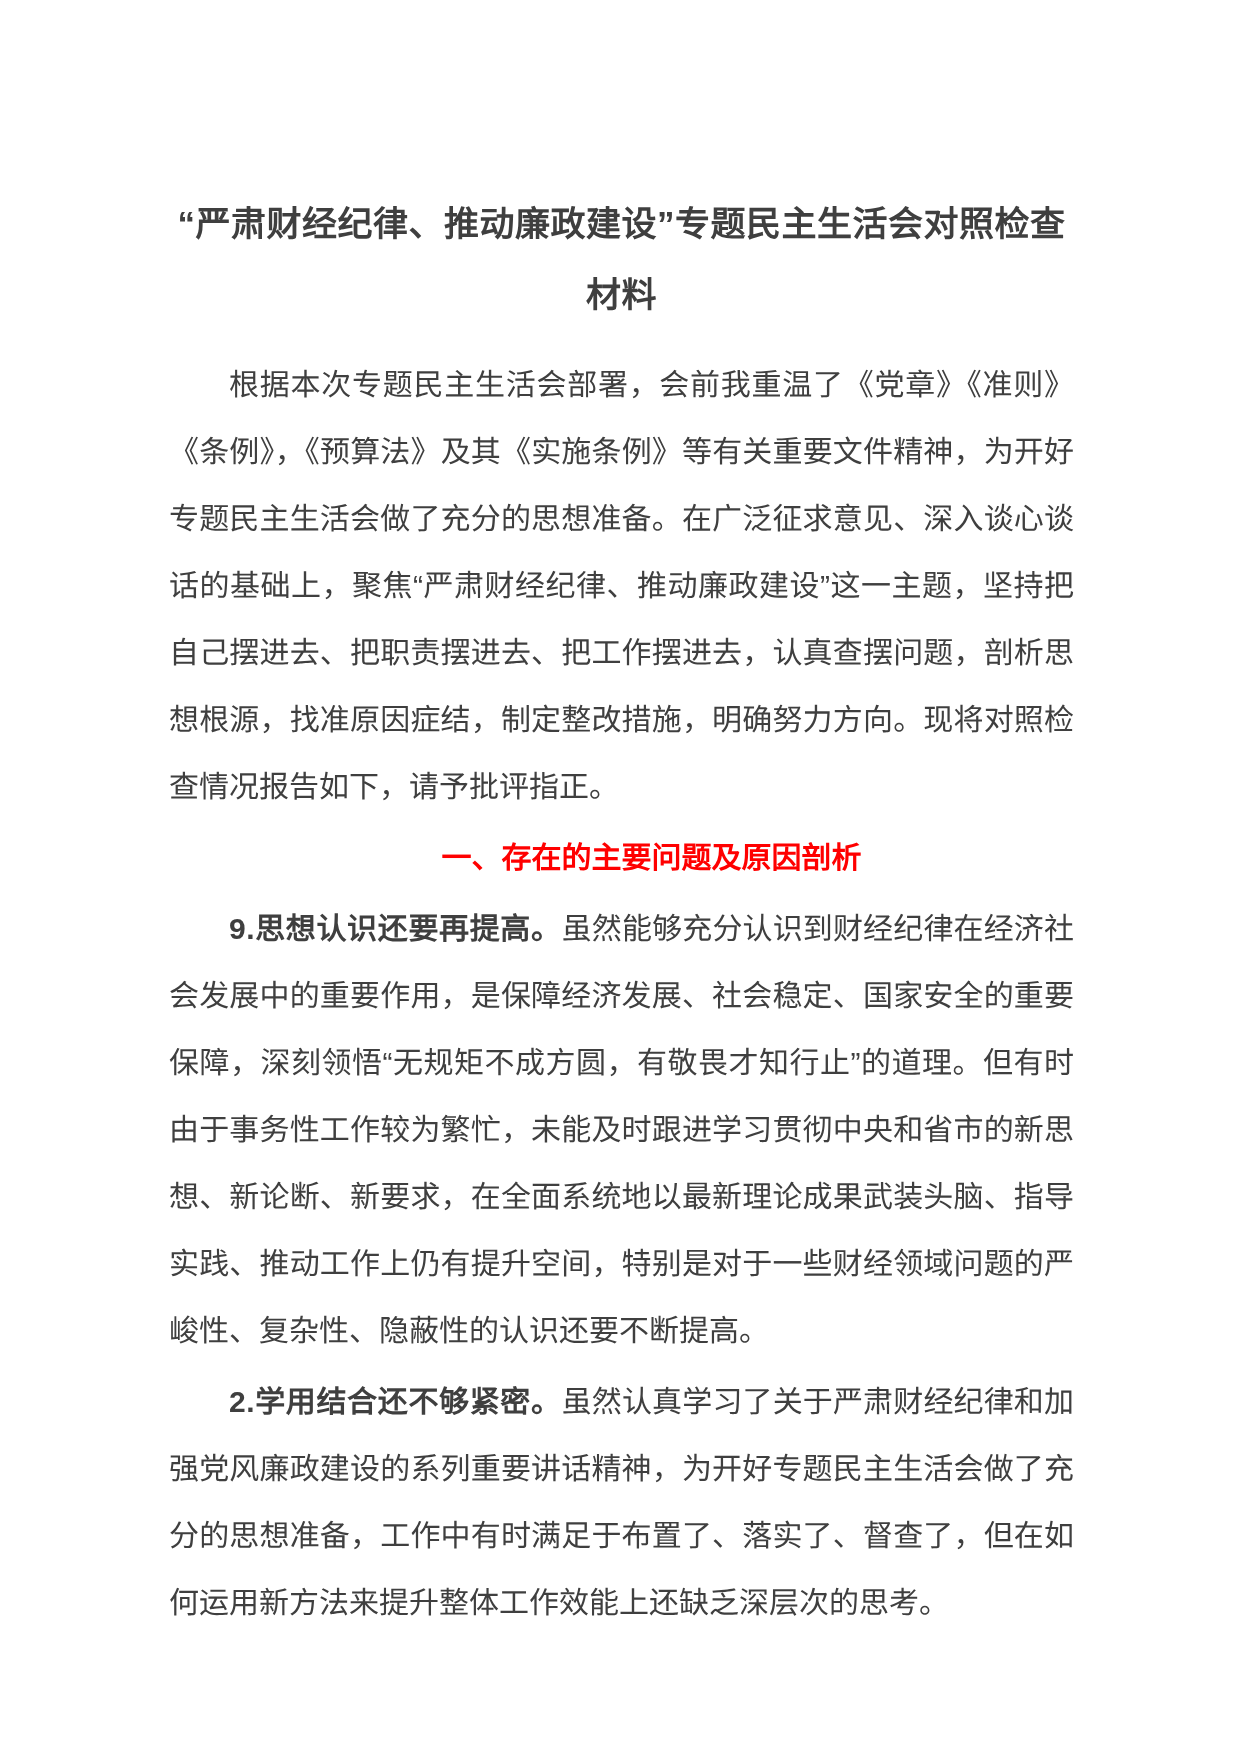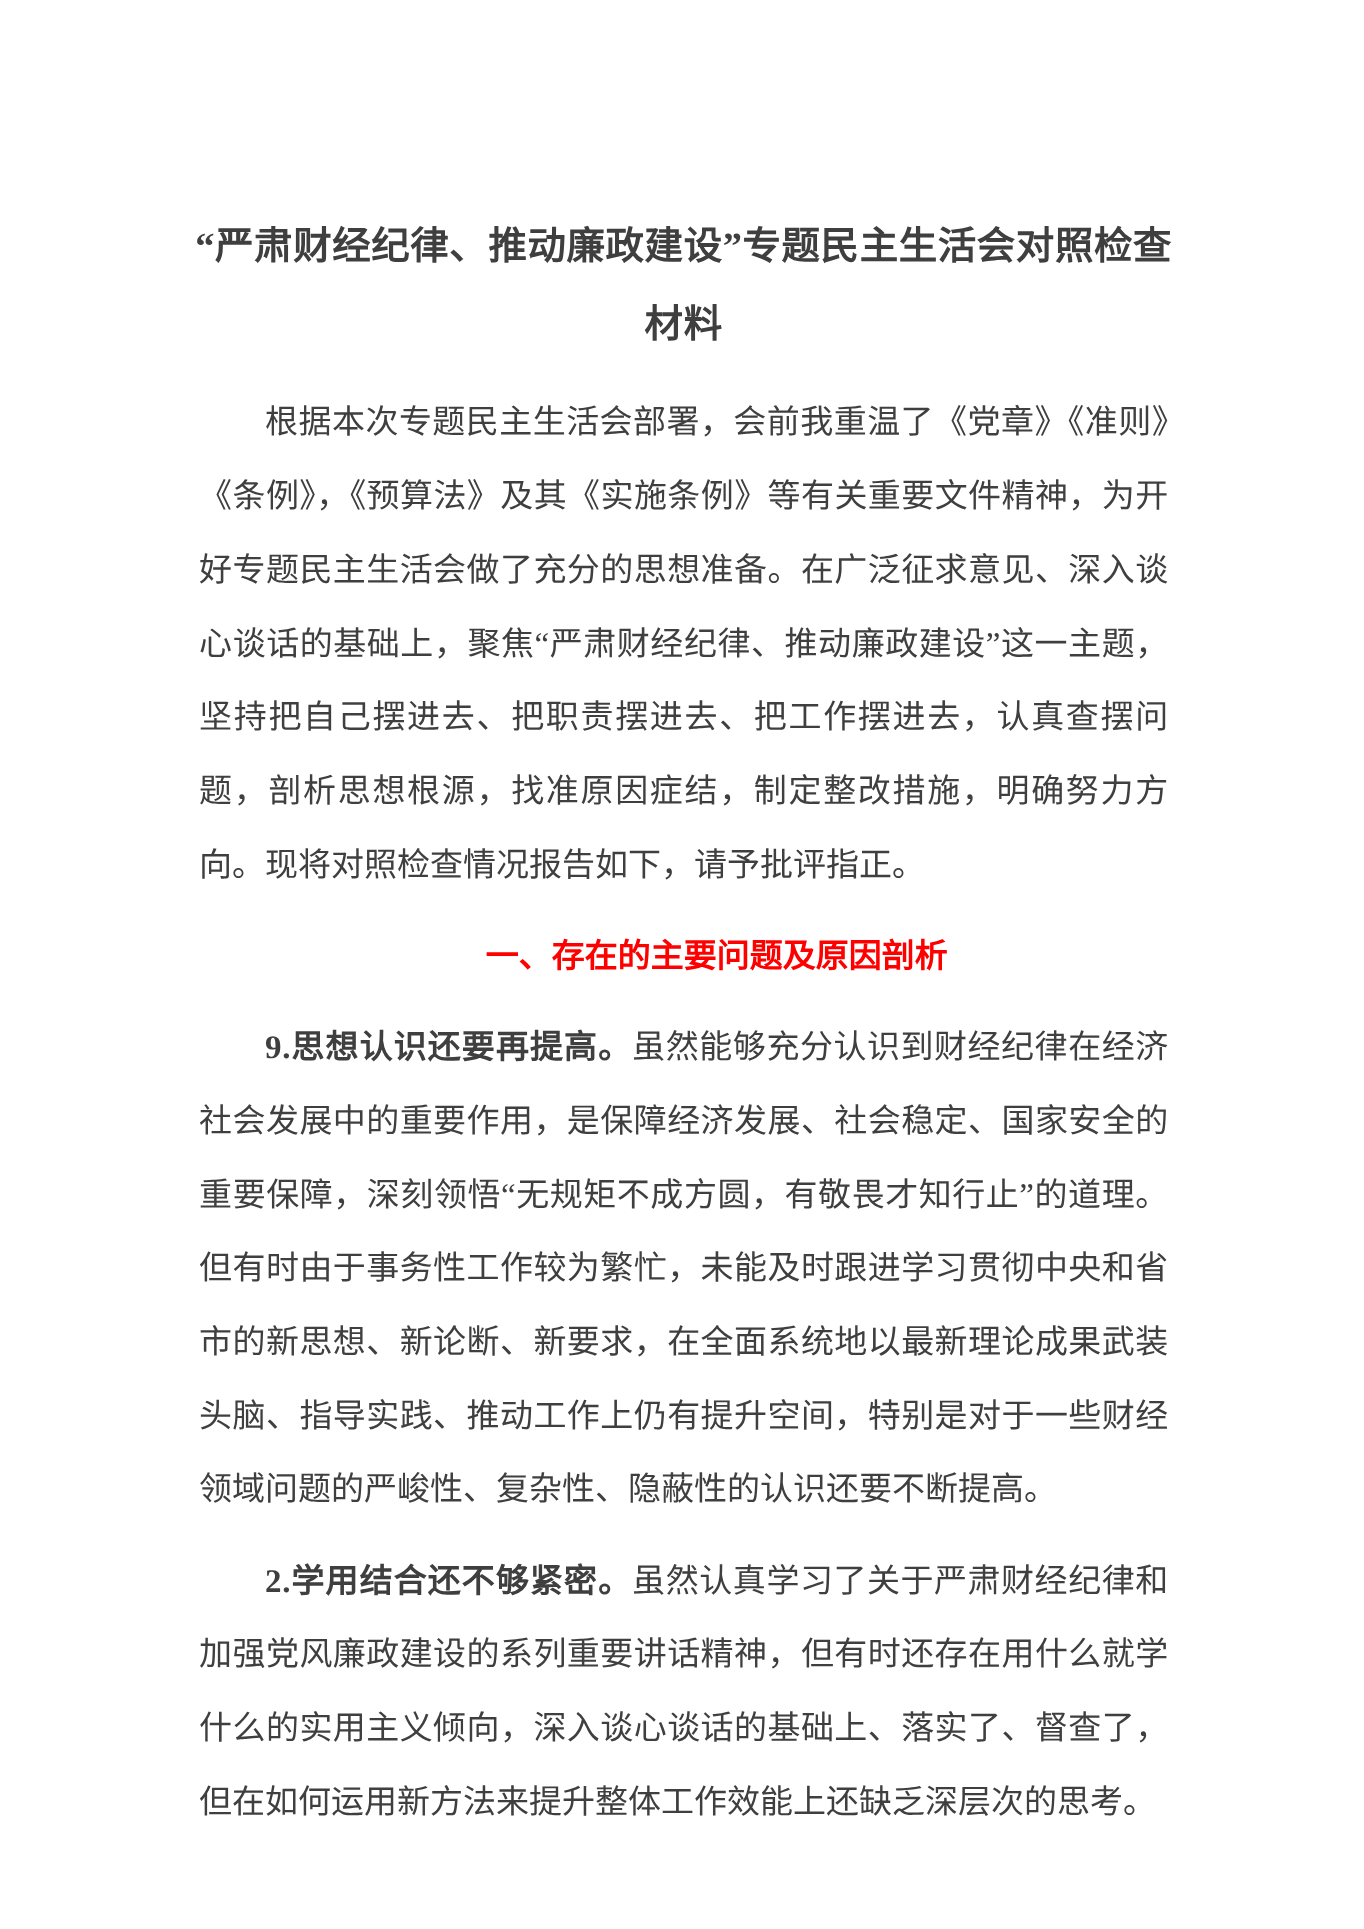--- a/index.html
+++ b/index.html
@@ -7,35 +7,35 @@
     padding: 0;
     background: #ffffff;
   }
   .page {
     position: relative;
     width: 1240px;
     height: 1754px;
     box-sizing: border-box;
     background: #ffffff;
     padding: 160px 162px 0 165px;
-    font-family: Liberation Serif, serif;
+    font-family: Liberation Sans, sans-serif;
     color: #3f3f3f;
     overflow: hidden;
   }
   .doc-title {
     margin: 28px 0 0 0;
     font-size: 35px;
     font-weight: 700;
     text-align: center;
     line-height: 71px;
     color: #3f3f3f;
     letter-spacing: 0.5px;
   }
   .para {
-    margin: 16px;
+    margin: 4px;
     font-size: 30px;
     line-height: 67px;
     text-align: justify;
     color: #3f3f3f;
   }
   .para.indent, .red-heading {
     text-indent: 2em;
   }
   .para.first {
     margin-top: 21px;
@@ -59,15 +59,15 @@
 <div class="page">
 
   <h1 class="doc-title">“严肃财经纪律、推动廉政建设”专题民主生活会对照检查材料</h1>
 
   <p class="para indent first">根据本次专题民主生活会部署，会前我重温了《党章》《准则》《条例》，《预算法》及其《实施条例》等有关重要文件精神，为开好专题民主生活会做了充分的思想准备。在广泛征求意见、深入谈心谈话的基础上，聚焦“严肃财经纪律、推动廉政建设”这一主题，坚持把自己摆进去、把职责摆进去、把工作摆进去，认真查摆问题，剖析思想根源，找准原因症结，制定整改措施，明确努力方向。现将对照检查情况报告如下，请予批评指正。</p>
 
   <h2 class="red-heading">一、存在的主要问题及原因剖析</h2>
 
   <p class="para indent"><strong class="lead">9.思想认识还要再提高。</strong><span>虽然能够充分认识到财经纪律在经济社会发展中的重要作用，是保障经济发展、社会稳定、国家安全的重要保障，深刻领悟“无规矩不成方圆，有敬畏才知行止”的道理。但有时由于事务性工作较为繁忙，未能及时跟进学习贯彻中央和省市的新思想、新论断、新要求，在全面系统地以最新理论成果武装头脑、指导实践、推动工作上仍有提升空间，特别是对于一些财经领域问题的严峻性、复杂性、隐蔽性的认识还要不断提高。</span></p>
 
-  <p class="para indent"><strong class="lead">2.学用结合还不够紧密。</strong><span>虽然认真学习了关于严肃财经纪律和加强党风廉政建设的系列重要讲话精神，但有时还存在用什么就学什么的实用主义倾向，深入谈心谈话的基础上、落实了、督查了，但在如何运用新方法来提升整体工作效能上还缺乏深层次的思考。</span></p>
+  <p class="para indent"><strong class="lead">2.学用结合还不够紧密。</strong><span>虽然认真学习了关于严肃财经纪律和加强党风廉政建设的系列重要讲话精神，为开好专题民主生活会做了充分的思想准备，工作中有时满足于布置了、落实了、督查了，但在如何运用新方法来提升整体工作效能上还缺乏深层次的思考。</span></p>
 
 </div>
 
 </body></html>

